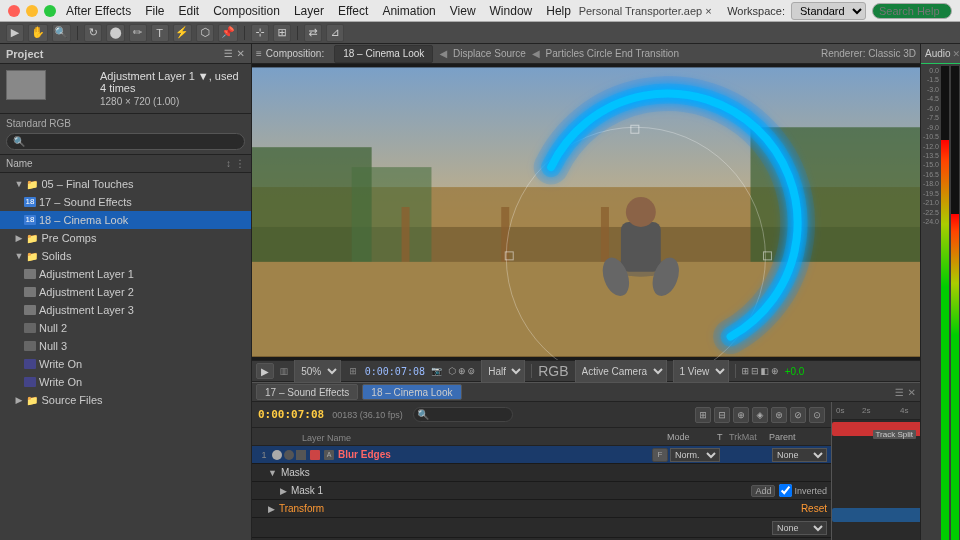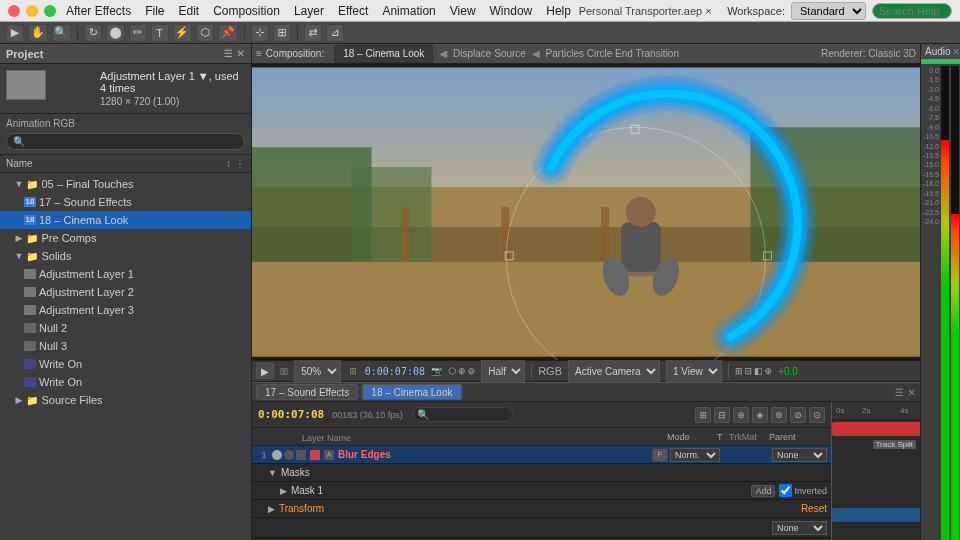--- a/index.html
+++ b/index.html
@@ -54,21 +54,21 @@
     .indent1 { padding-left: 14px; }
     .indent2 { padding-left: 24px; }
     .tree-arrow { width: 10px; height: 10px; margin-right: 2px; display: inline-flex; align-items: center; justify-content: center; color: #aaa; font-size: 9px; }
     .tree-folder-icon { margin-right: 3px; color: #c8a000; font-size: 10px; }
     .tree-comp-icon { width: 12px; height: 10px; background: #3a7bd5; margin-right: 3px; display: inline-block; border-radius: 1px; font-size: 8px; color: #fff; text-align: center; line-height: 10px; }
     .tree-solid-icon { width: 12px; height: 10px; background: #777; margin-right: 3px; display: inline-block; border-radius: 1px; }
     .tree-text { font-size: 11px; color: #ccc; }
 
     
     #right-panel { width: 40px; background: #3d3d3d; border-left: 1px solid #222; display: flex; flex-direction: column; }
-    #audio-header { height: 20px; background: #4a4a4a; border-bottom: 5px solid #22c55e; display: flex; align-items: center; padding: 0 4px; }
+    #audio-header { height: 20px; background: #4a4a4a; border-bottom: 1px solid #22c55e; display: flex; align-items: center; padding: 0 4px; }
     #audio-header .panel-title { font-size: 10px; color: #ccc; }
 
     
     #center-area { flex: 1; display: flex; flex-direction: column; }
 
     
     #comp-header { height: 20px; background: #4a4a4a; border-bottom: 1px solid #222; display: flex; align-items: center; padding: 0 4px; gap: 4px; }
     .comp-tab { height: 18px; background: #5a5a5a; border: 1px solid #333; border-radius: 2px; padding: 0 8px; display: flex; align-items: center; font-size: 10px; color: #ddd; }
     .comp-tab.active { background: #3a3a3a; }
 
@@ -193,21 +193,21 @@
       </div>
     </div>
 
     <div id="adj-layer-info">
       <div class="layer-thumb" style="background:#888;"></div>
       <div class="layer-details">
         <div class="layer-name">Adjustment Layer 1 ▼, used 4 times</div>
         <div>1280 × 720 (1.00)</div>
       </div>
     </div>
-    <div class="preserve-rgb">Animation RGB</div>
+    <div class="preserve-rgb">Standard RGB</div>
 
     <div id="search-bar">
       <input type="text" style="width: 100%; background: rgb(42, 42, 42); border: 1px solid rgb(85, 85, 85); color: rgb(204, 204, 204); font-size: 10px; padding: 2px 6px; border-radius: 10px;" placeholder="🔍">
     </div>
 
     <div style="height:18px;background:#3a3a3a;border-bottom:1px solid #222;display:flex;align-items:center;padding:0 6px;justify-content:space-between;">
       <span style="font-size:10px;color:#bbb;">Name</span>
       <div style="display:flex;gap:4px;">
         <span style="font-size:10px;color:#888;">↕</span>
         <span style="font-size:10px;color:#888;">⋮</span>
@@ -367,21 +367,21 @@
       <div style="font-size:9px;color:#888;">📷</div>
       <div style="display:flex;gap:2px;">
         <span style="font-size:9px;color:#aaa;">⬡</span>
         <span style="font-size:9px;color:#aaa;">⊕</span>
         <span style="font-size:9px;color:#aaa;">⊚</span>
       </div>
       <select class="control-select">
         <option>Half</option>
       </select>
       <div class="divider"></div>
-      <div style="font-size:11px;color:#aaa;display:flex;gap:2px;">
+      <div style="font-size:14px;color:#aaa;display:flex;gap:2px;">
         <span>RGB</span>
       </div>
       <select class="control-select">
         <option>Active Camera</option>
       </select>
       <select class="control-select">
         <option>1 View</option>
       </select>
       <div class="divider"></div>
       <div style="display:flex;gap:2px;">
@@ -501,21 +501,21 @@
             <span style="font-size:8px;color:#888;position:absolute;left:4px;">0s</span>
             <span style="font-size:8px;color:#888;position:absolute;left:30px;">2s</span>
             <span style="font-size:8px;color:#888;position:absolute;left:68px;text-align:center;">4s</span>
 
           </div>
 
           <div style="position:relative;flex:1;height:142px;">
 
             <div style="position:absolute;top:2px;left:0;width:280px;height:14px;background:#cc3333;border-radius:2px;"></div>
 
-            <div style="position:absolute;top:20px;right:4px;font-size:8px;color:#ccc;background:#555;padding:0 3px;border-radius:1px;">Track Split</div>
+            <div style="position:absolute;top:10px;right:4px;font-size:8px;color:#ccc;background:#555;padding:0 3px;border-radius:1px;">Track Split</div>
 
             <div style="position:absolute;top:88px;left:0;width:200px;height:14px;background:#225588;border-radius:2px;"></div>
           </div>
         </div>
       </div>
     </div>
 
   </div>
 
   <div id="right-panel">

